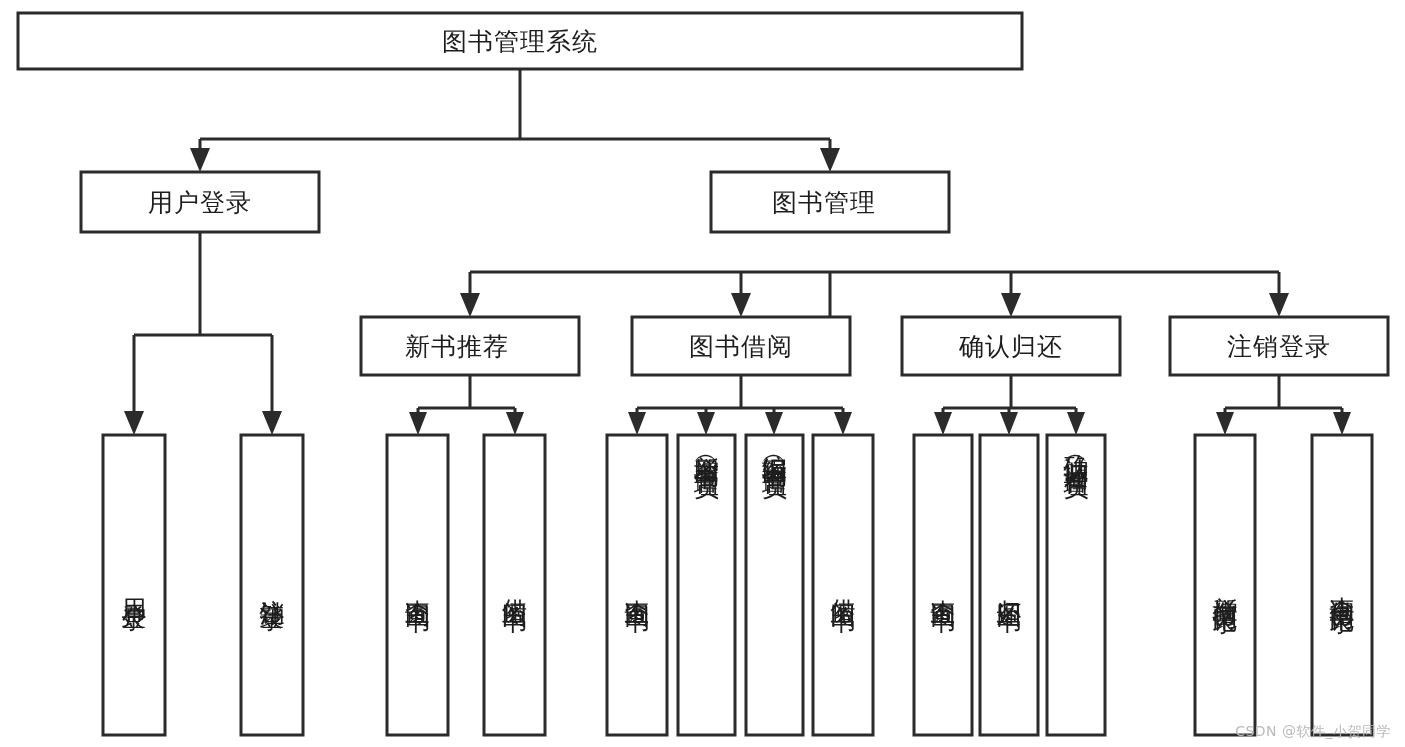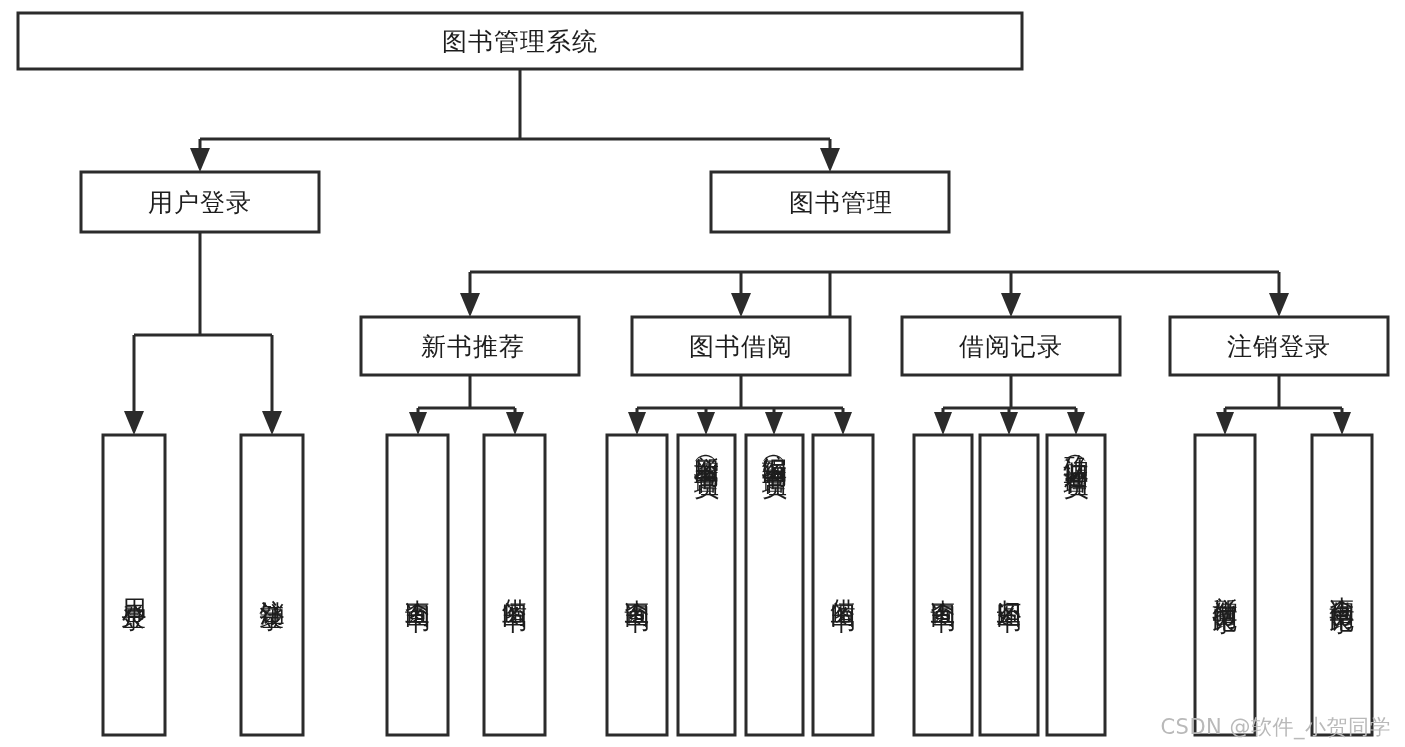--- a/index.html
+++ b/index.html
@@ -70,21 +70,21 @@
     font-size: 25px;
     color: #1d1d1d;
     letter-spacing: 1px;
     white-space: nowrap;
   }
   #watermark {
     position: absolute;
     right: 14px;
     bottom: 6px;
     font-family: "DejaVu Sans", "Liberation Sans", sans-serif;
-    font-size: 21px;
+    font-size: 14px;
     color: #b9b9b9;
     letter-spacing: 0.5px;
     white-space: nowrap;
     pointer-events: none;
   }
 </style>
 </head>
 <body>
 
 <div id="diagram-root">
@@ -153,31 +153,31 @@
       <rect class="node-rect" x="1312" y="435" width="60" height="300"></rect>
     </g>
   </svg>
 
   <div class="hlabel-wrap" style="left:18px;  top:13px;  width:1004px; height:56px;">
     <span class="hlabel-text">图书管理系统</span>
   </div>
   <div class="hlabel-wrap" style="left:81px;  top:172px; width:238px; height:60px;">
     <span class="hlabel-text">用户登录</span>
   </div>
-  <div class="hlabel-wrap" style="left:711px; top:172px; width:226px; height:60px;margin-left:17px;">
+  <div class="hlabel-wrap" style="left:711px; top:172px; width:226px; height:60px;">
     <span class="hlabel-text">图书管理</span>
   </div>
-  <div class="hlabel-wrap" style="left:364px; top:317px; width:218px; height:58px;">
+  <div class="hlabel-wrap" style="left:348px; top:317px; width:218px; height:58px;">
     <span class="hlabel-text">新书推荐</span>
   </div>
   <div class="hlabel-wrap" style="left:632px; top:317px; width:218px; height:58px;border-radius:11px;">
     <span class="hlabel-text">图书借阅</span>
   </div>
   <div class="hlabel-wrap" style="left:902px; top:317px; width:218px; height:58px;">
-    <span class="hlabel-text">借阅记录</span>
+    <span class="hlabel-text">确认归还</span>
   </div>
   <div class="hlabel-wrap" style="left:1170px; top:317px; width:218px; height:58px;">
     <span class="hlabel-text">注销登录</span>
   </div>
 
   <div class="vlabel-wrap" style="left:103px; top:435px; width:62px; height:300px;">
     <span class="vlabel-text">用户登录</span>
   </div>
   <div class="vlabel-wrap" style="left:241px; top:435px; width:62px; height:300px;">
     <span class="vlabel-text">注销登录</span>

